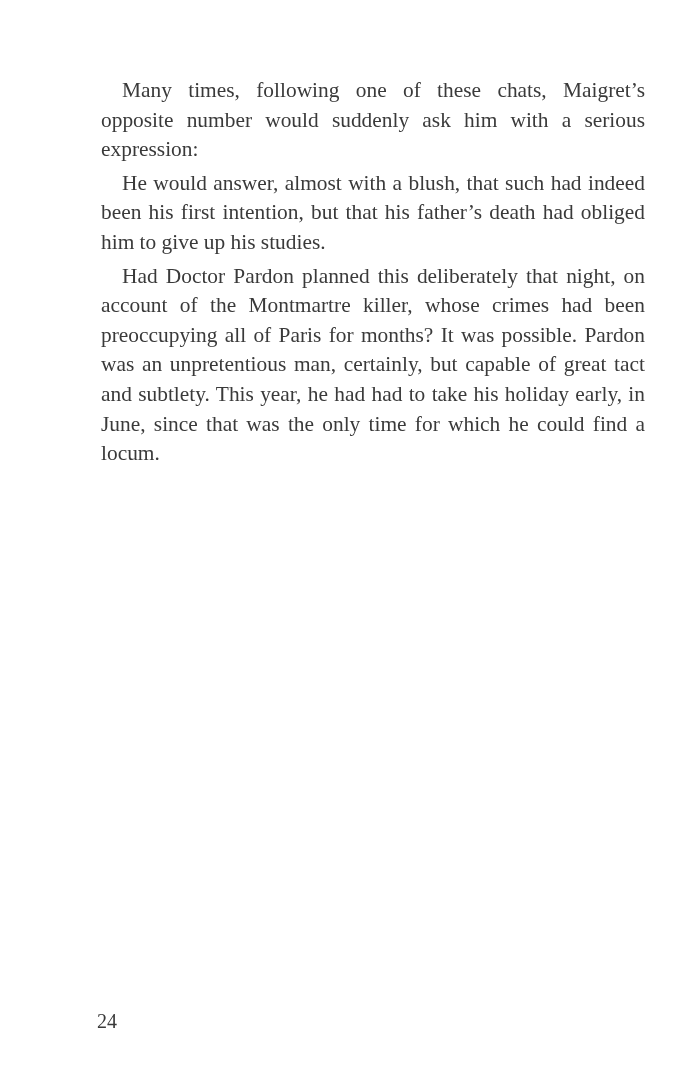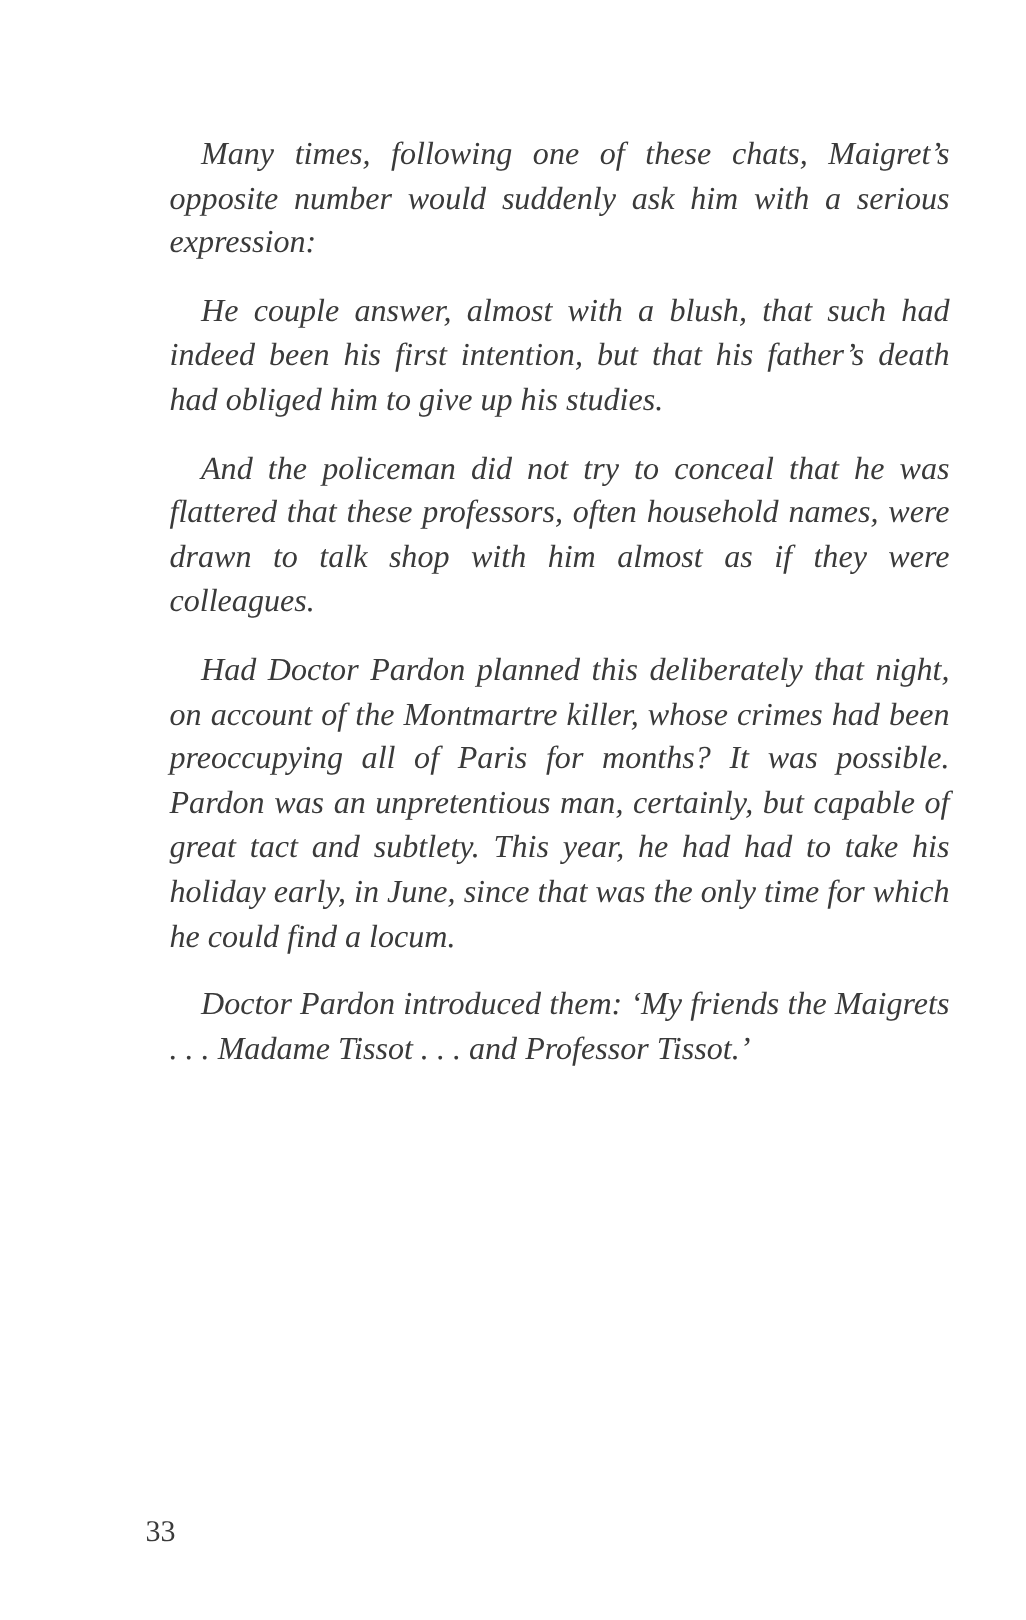--- a/index.html
+++ b/index.html
@@ -15,39 +15,36 @@
       left: 97px;
       top: 72px;
       width: 552px;
       font-family: "Liberation Serif", "DejaVu Serif", serif;
       font-size: 21.4px;
       line-height: 29.6px;
       color: #3a3a3a;
       text-align: justify;
     }
     .page p {
-      margin: 16px;
+      margin: 4px;
       text-indent: 21px;
       text-align: justify;
       text-align-last: left;
-      font-style: italic;
     }
     .folio {
       position: absolute;
       left: 97px;
       top: 1010px;
       font-family: "Liberation Serif", "DejaVu Serif", serif;
       font-size: 20px;
       color: #3a3a3a;
     }
   </style>
 </head>
 <body>
 
 <div class="page">
   <p>Many times, following one of these chats, Maigret’s opposite number would suddenly ask him with a serious expression:</p>
-  <p>He couple answer, almost with a blush, that such had indeed been his first intention, but that his father’s death had obliged him to give up his studies.</p>
-  <p>And the policeman did not try to conceal that he was flattered that these professors, often household names, were drawn to talk shop with him almost as if they were colleagues.</p>
+  <p>He would answer, almost with a blush, that such had indeed been his first intention, but that his father’s death had obliged him to give up his studies.</p>
   <p>Had Doctor Pardon planned this deliberately that night, on account of the Montmartre killer, whose crimes had been preoccupying all of Paris for months? It was possible. Pardon was an unpretentious man, certainly, but capable of great tact and subtlety. This year, he had had to take his holiday early, in June, since that was the only time for which he could find a locum.</p>
-  <p>Doctor Pardon introduced them: ‘My friends the Maigrets . . . Madame Tissot . . . and Professor Tissot.’</p>
 </div>
 
-<div class="folio">33</div>
+<div class="folio">24</div>
 
 </body></html>

